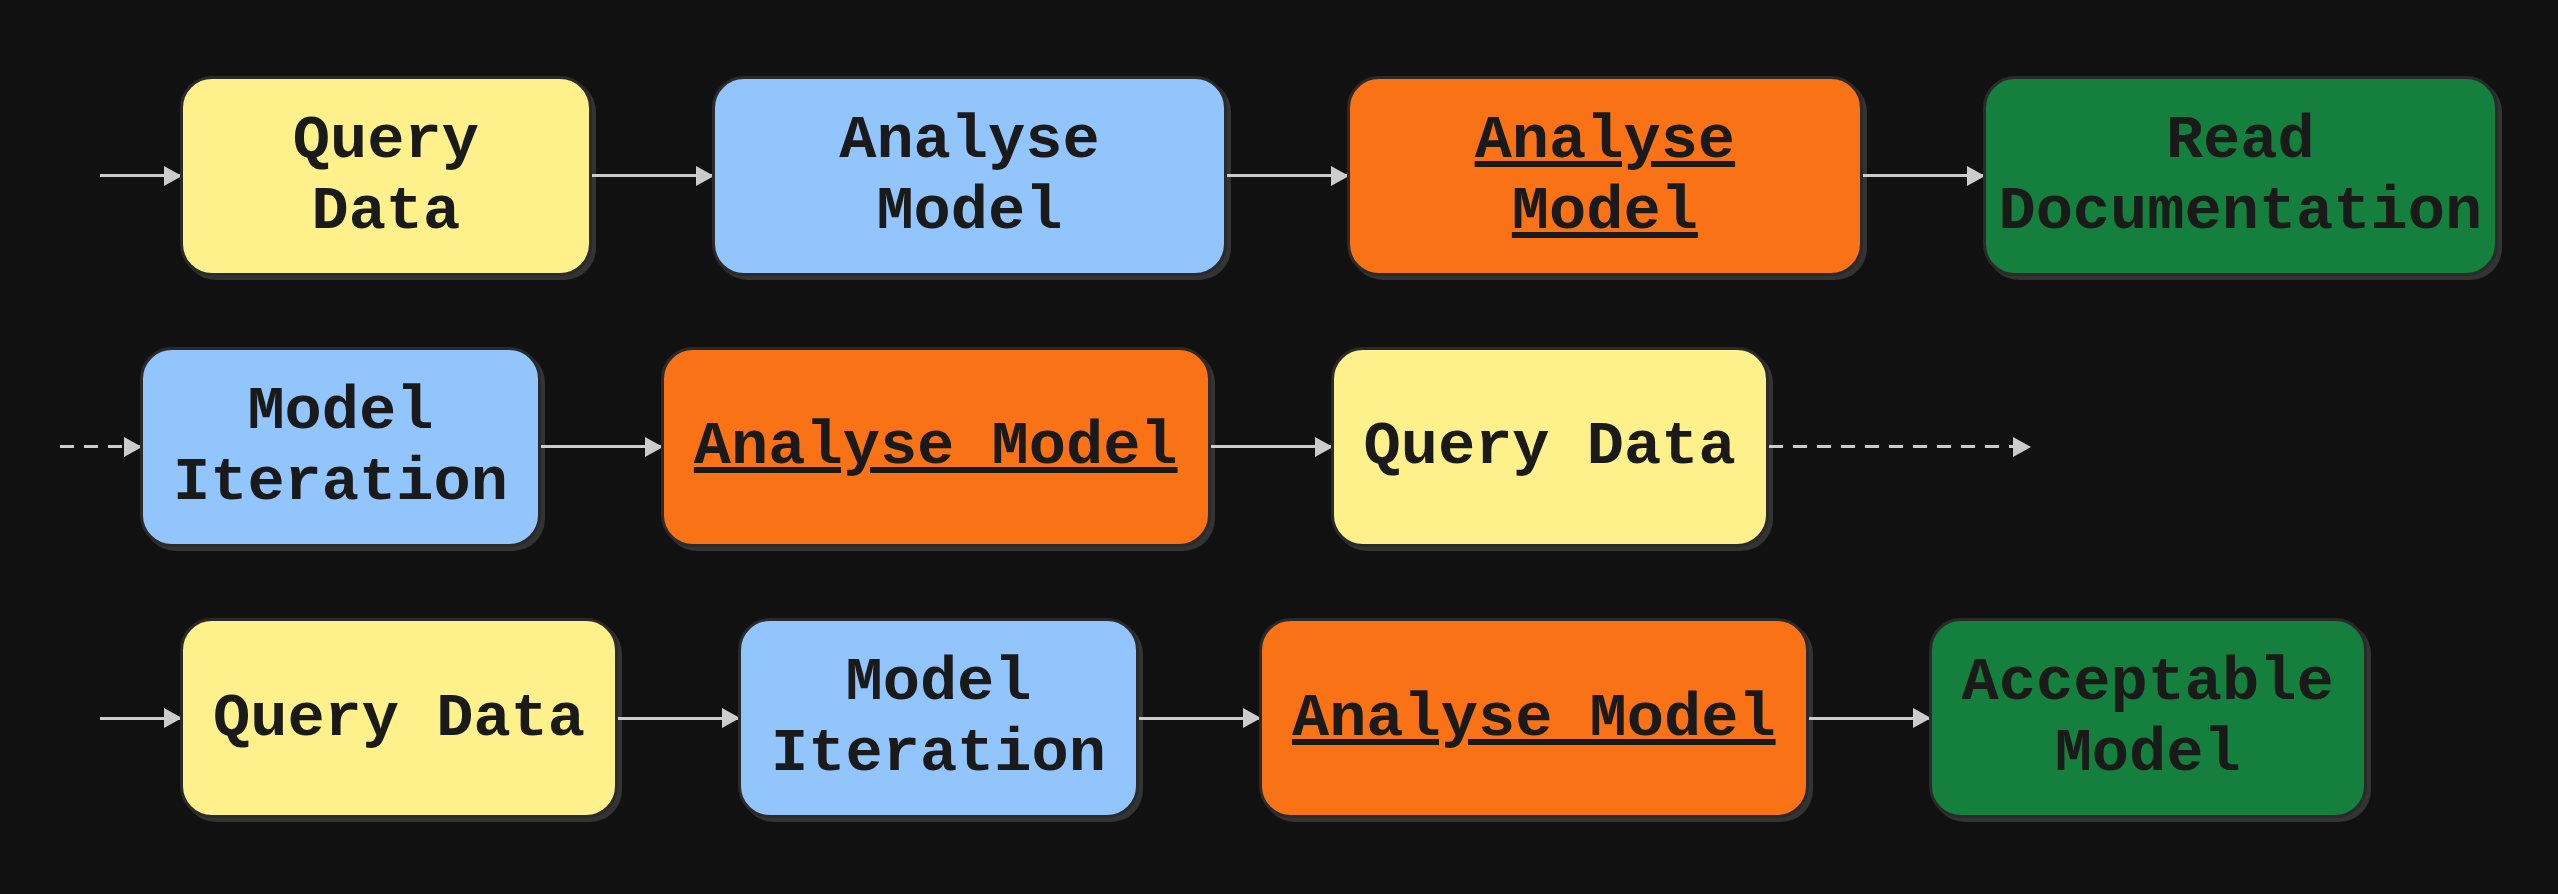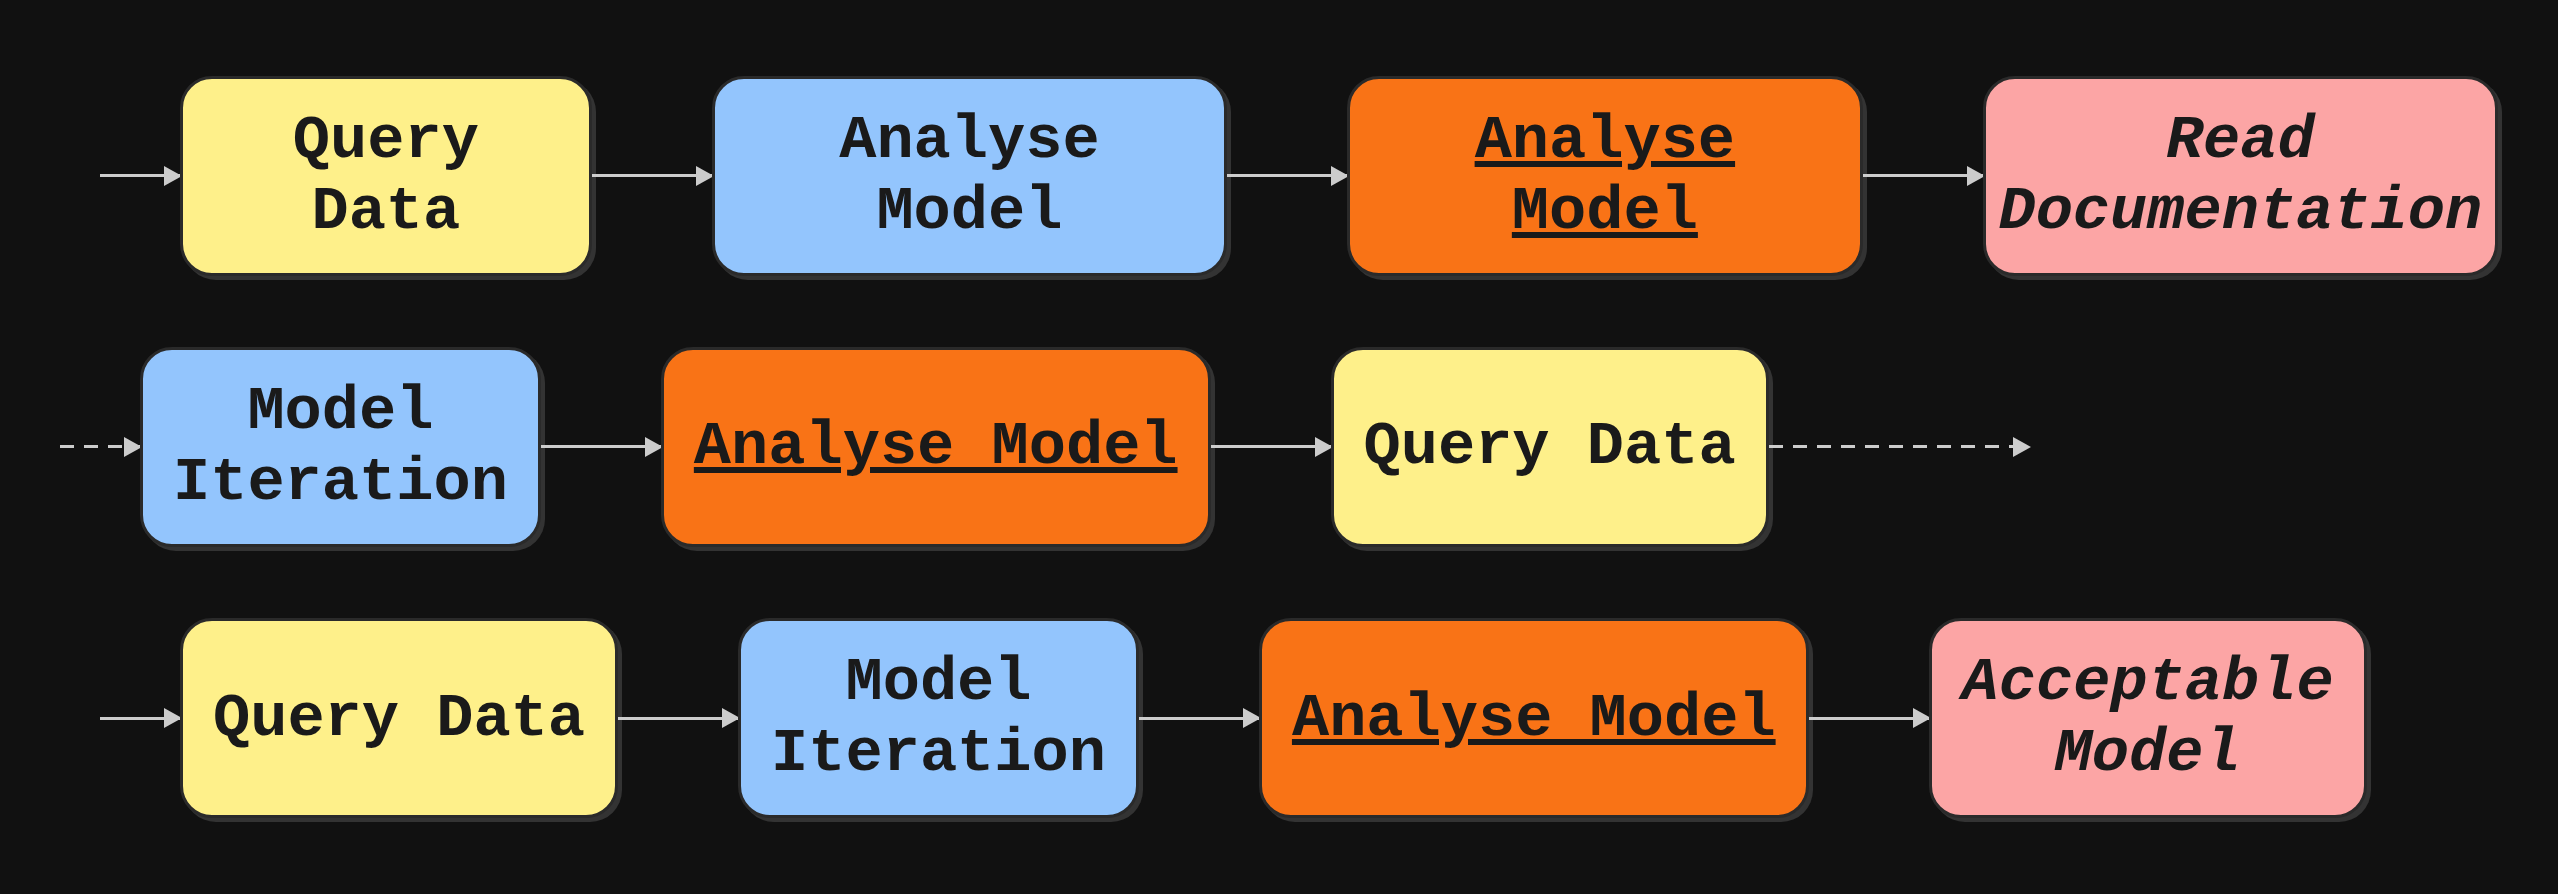--- a/index.html
+++ b/index.html
@@ -47,21 +47,21 @@
       padding: 20px 30px;
       min-width: 380px;
       height: 200px;
       position: relative;
       box-shadow: 4px 4px 0px #333;
     }
 
     .node-yellow { background: #fef08a; border-color: #2a2a2a; }
     .node-blue   { background: #93c5fd; border-color: #2a2a2a; }
     .node-pink   { background: #f97316; border-color: #2a2a2a; text-decoration: underline; }
-    .node-mint   { background: #fca5a5; border-color: #2a2a2a; font-style: italic; }
+    .node-mint   { background: #15803d; border-color: #2a2a2a; }
 
     .arrow {
       display: flex;
       align-items: center;
       justify-content: center;
       width: 120px;
       flex-shrink: 0;
       position: relative;
     }
 

